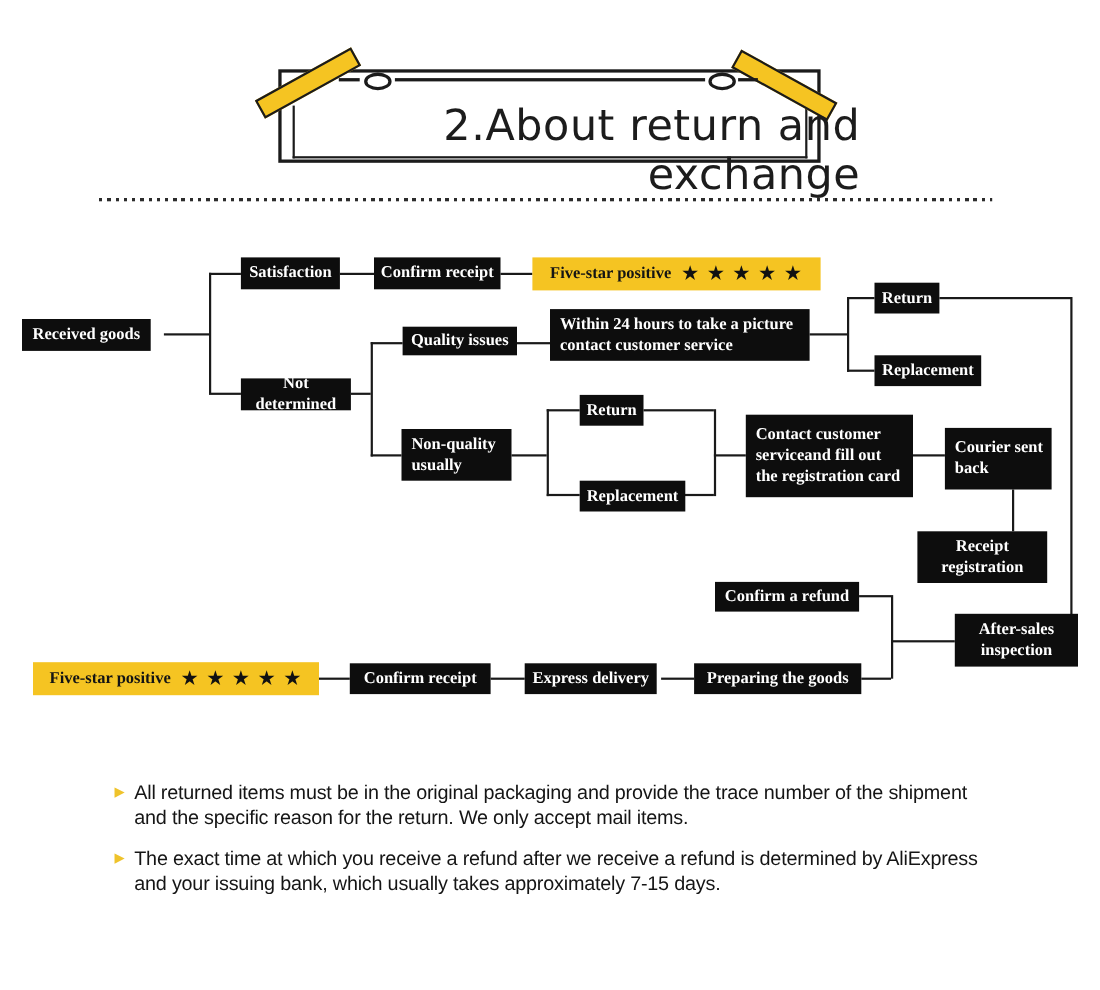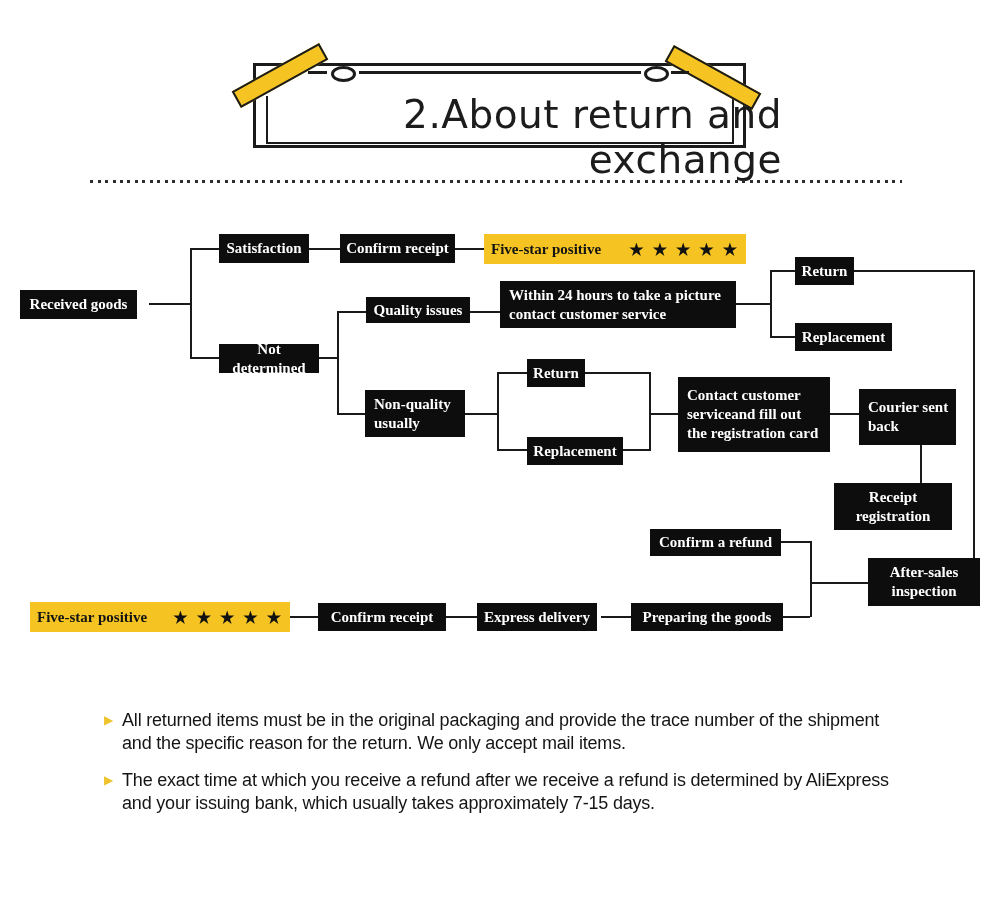--- a/index.html
+++ b/index.html
@@ -47,21 +47,21 @@
   .node{
     position:absolute;z-index:2;background:var(--node-black,#0d0d0d);color:#ffffff;
     font-family:"Liberation Serif",serif;font-weight:bold;font-size:15px;
     display:flex;align-items:center;justify-content:center;text-align:center;
     box-sizing:border-box;line-height:19px;
   }
   .node.al{justify-content:flex-start;text-align:left;padding-left:9px;padding-right:6px;}
   .node.ml{white-space:pre-line;}
   .node.vip{
     background:var(--accent-yellow,#F5C422);color:#141414;
-    justify-content:space-between;padding-left:7px;gap:10px;
+    justify-content:center;padding-left:7px;gap:10px;
   }
   .node.vip .stars{font-size:16px;letter-spacing:9px;color:#111;white-space:nowrap;}
   
   .note{
     position:absolute;left:104px;width:800px;display:flex;align-items:flex-start;gap:9px;
     font-family:"Liberation Sans",sans-serif;font-size:18px;line-height:23px;
     letter-spacing:-0.2px;color:#151515;
   }
   .note .tri{color:#EFC32B;font-size:12px;line-height:23px;flex:0 0 auto;}
   .note .txt{width:778px;}

